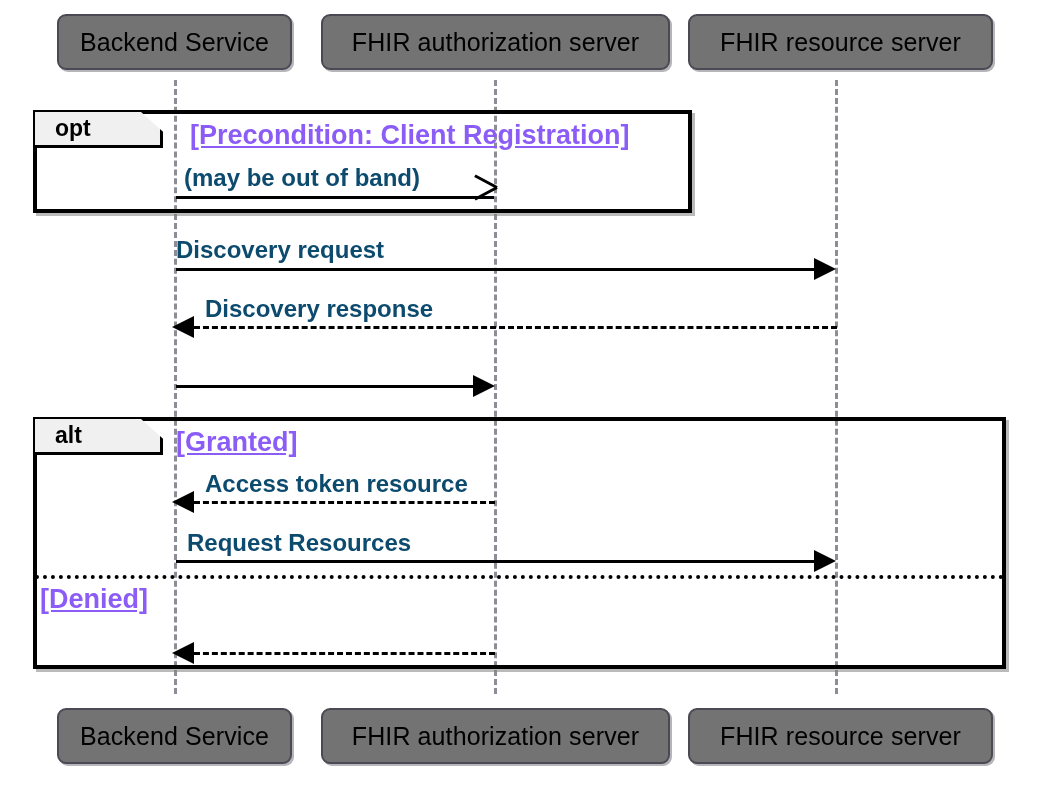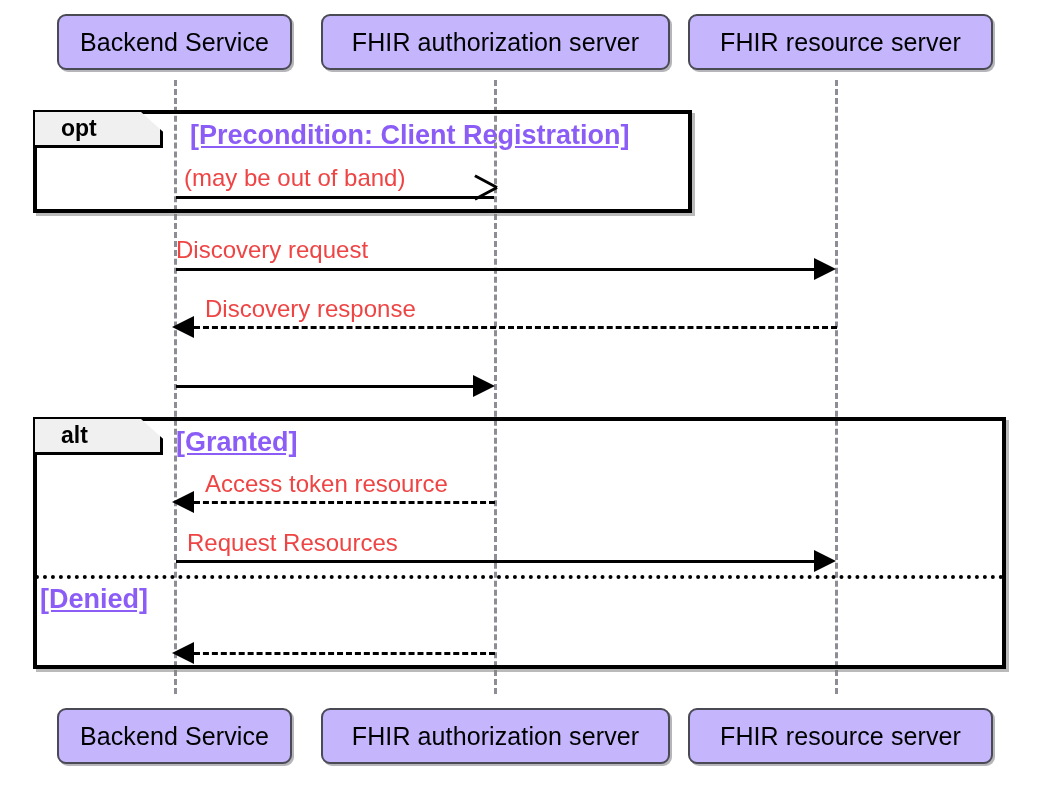--- a/index.html
+++ b/index.html
@@ -16,21 +16,21 @@
     width: 1046px;
     height: 790px;
     background: #ffffff;
     overflow: hidden;
   }
 
   
   .participant {
     position: absolute;
     box-sizing: border-box;
-    background: #c4b5fd;
+    background: #737373;
     border: 2px solid #4a4a55;
     border-radius: 9px;
     box-shadow: 2px 2px 0 rgba(120,120,130,0.55);
     display: flex;
     align-items: center;
     justify-content: center;
     color: #000000;
     font-size: 25px;
     line-height: 1;
     letter-spacing: 0.1px;
@@ -56,21 +56,21 @@
     position: absolute;
     box-sizing: border-box;
     background: #f0f0f0;
     border-right: 3px solid #000000;
     border-bottom: 3px solid #000000;
     display: flex;
     align-items: center;
     color: #000;
     font-size: 23px;
     font-weight: bold;
-    padding-left: 26px;
+    padding-left: 20px;
     clip-path: polygon(0 0, calc(100% - 22px) 0, 100% 55%, 100% 100%, 0 100%);
   }
   .frag-guard {
     position: absolute;
     color: #8b5cf6;
     font-size: 27px;
     font-weight: bold;
     white-space: nowrap;
     text-decoration: underline;
   }
@@ -123,24 +123,25 @@
     transform: rotate(-28deg);
   }
   .arrowhead.open-right::after {
     top: 0;
     transform-origin: right center;
     transform: rotate(28deg);
   }
 
   .msg-label {
     position: absolute;
-    color: #ef4444;
+    color: #0c4a6e;
     font-size: 24px;
     line-height: 1;
     white-space: nowrap;
+    font-weight: bold;
   }
 </style>
 </head>
 <body>
 
 <div id="canvas">
 
   <div class="lifeline" style="left:174px; top:80px; height:614px;"></div>
   <div class="lifeline" style="left:494px; top:80px; height:614px;"></div>
   <div class="lifeline" style="left:835px; top:80px; height:614px;"></div>

